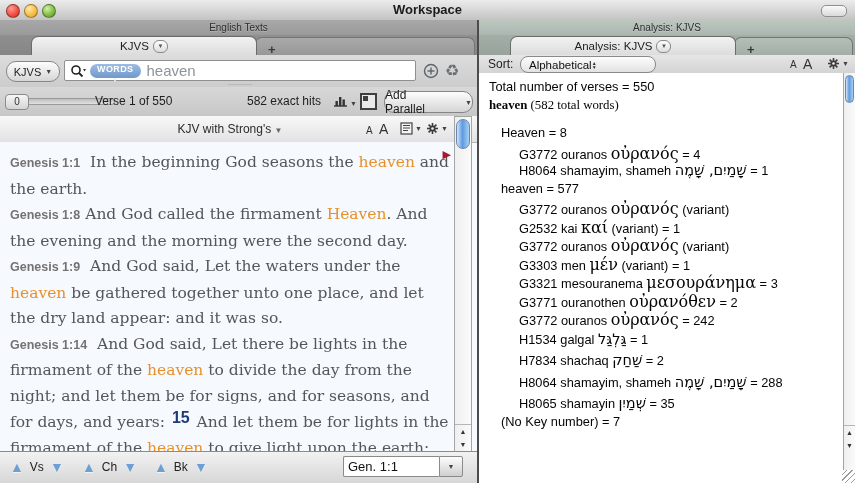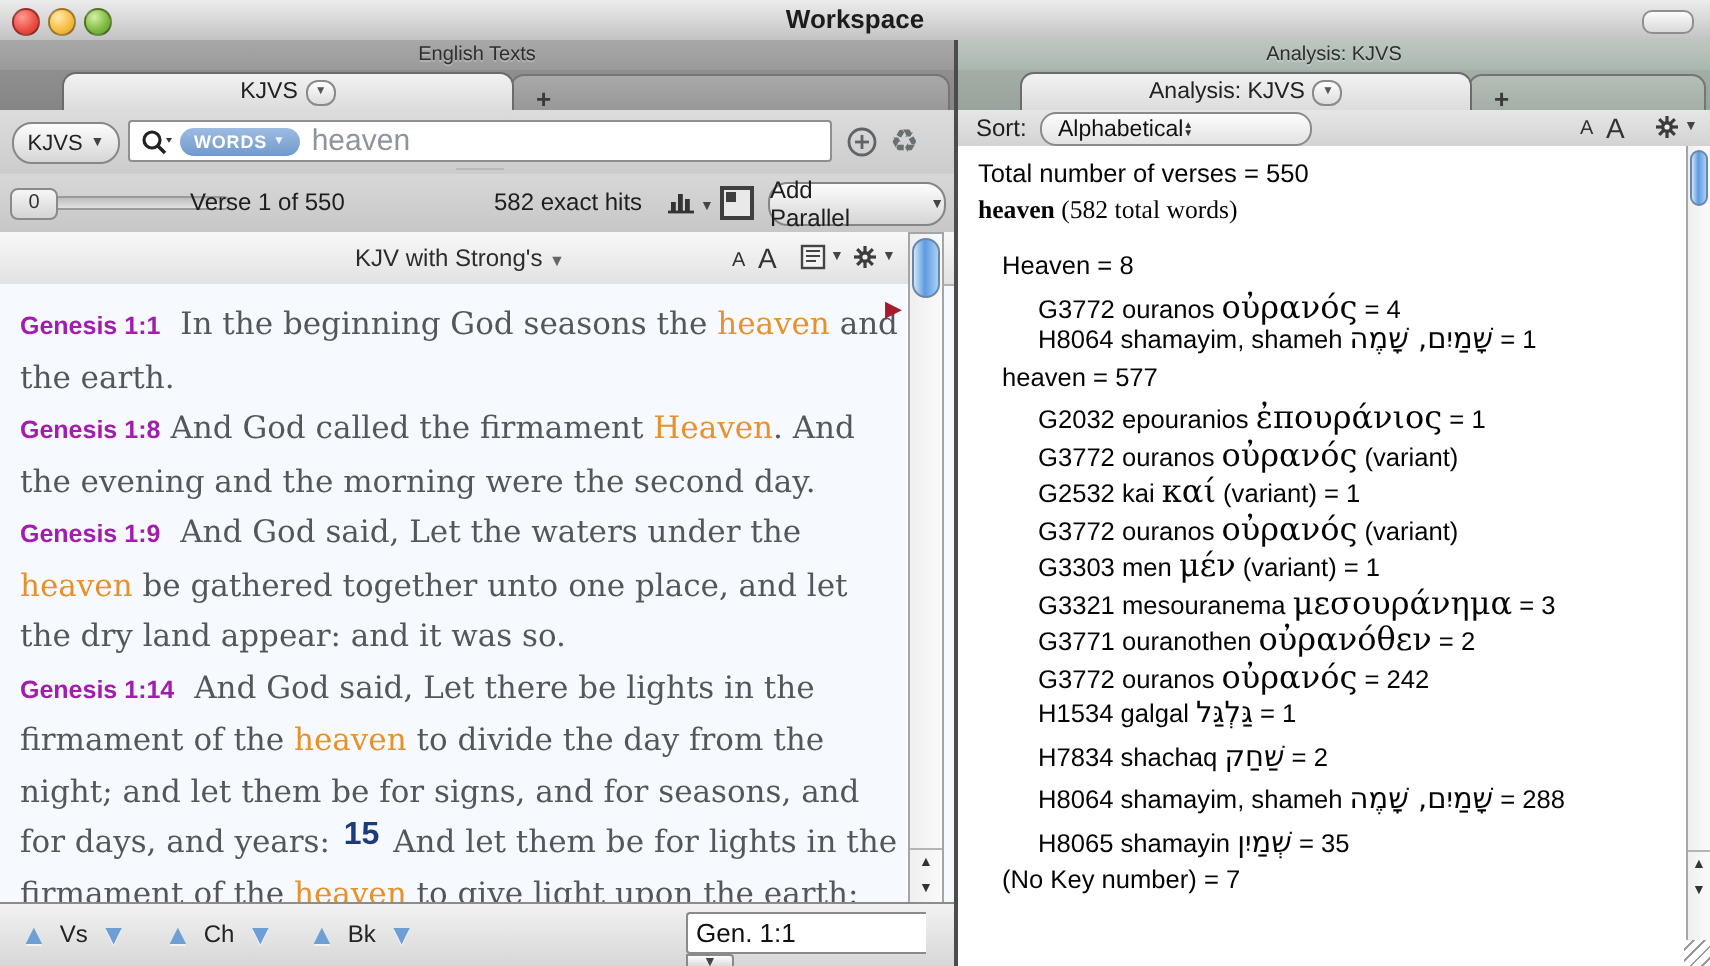--- a/index.html
+++ b/index.html
@@ -43,21 +43,21 @@
   .searchrow{position:absolute;left:0;right:0;top:35px;height:32px;
     background:linear-gradient(#dcdcdc,#cccccc);border-bottom:1px solid #a7a7a7;}
   .verbtn{position:absolute;left:6px;top:6px;width:52px;height:19px;border:1px solid #878787;border-radius:10px;
     background:linear-gradient(#fdfdfd,#d6d6d6);font-size:11px;color:#222;
     display:flex;align-items:center;justify-content:center;gap:4px;}
   .caret{font-size:7px;color:#444;}
   .searchfield{position:absolute;left:64px;top:5px;width:352px;height:21px;background:#fff;
     border:1px solid #8f8f8f;border-radius:2px;display:flex;align-items:center;padding-left:5px;box-sizing:border-box;}
   .mag{display:inline-flex;align-items:center;margin-right:4px;}
   .token{display:inline-flex;align-items:center;gap:3px;height:14px;padding:0 7px;border-radius:8px;
-    background:linear-gradient(#9dbce2,#7099cb);color:#fff;font-size:9px;font-weight:bold;letter-spacing:.4px;}
+    background:linear-gradient(#9dbce2,#7099cb);color:#fff;font-size:9px;font-weight:bold;letter-spacing:.4px;flex-direction:column;}
   .token .caret{color:#eef4fb;font-size:6px;}
   .query{margin-left:6px;font-size:15px;color:#8d949c;}
   .grip{position:absolute;left:228px;top:29px;width:24px;height:3px;
     border-top:1px solid #b9b9b9;border-bottom:1px solid #b9b9b9;}
   .addbtn-ico{position:absolute;top:8px;color:#5f6468;}
   
   .inforow{position:absolute;left:0;right:0;top:67px;height:29px;
     background:linear-gradient(#d8d8d8,#c7c7c7);border-bottom:1px solid #9b9b9b;font-size:12px;color:#1e1e1e;}
   .slider{position:absolute;left:5px;top:11px;width:108px;height:5px;border-radius:3px;
     background:linear-gradient(#bdbdbd,#e2e2e2);border:1px solid #9a9a9a;}
@@ -76,41 +76,41 @@
   .texthdr{position:absolute;left:0;right:0;top:96px;height:26px;
     background:linear-gradient(#f8f8f8,#e2e2e2);border-bottom:1px solid #b3b3b3;}
   .texthdr .t{position:absolute;left:0;width:460px;text-align:center;top:6px;font-size:12px;color:#2c2c2c;}
   .fontA{font-size:10px;color:#333;position:absolute;top:9px;}
   .fontA.big{font-size:14px;top:5px;}
   .hdr-ico{position:absolute;top:6px;display:flex;align-items:center;gap:2px;color:#444;}
   
   .versearea{position:absolute;left:0;right:22px;top:122px;bottom:31px;overflow:hidden;
     padding:8px 6px 0 10px;background:#f6f9fd;}
   .verse{font-family:"DejaVu Serif",serif;font-size:15.5px;line-height:25.5px;color:#54565e;}
-  .vref{font-family:"Liberation Sans",sans-serif;font-weight:bold;font-size:12.5px;color:#a21caf;margin-right:5px;}
+  .vref{font-family:"Liberation Sans",sans-serif;font-weight:bold;font-size:12.5px;color:#737373;margin-right:5px;}
   .hit{color:#e7912c;}
   .vn{font-family:"Liberation Sans",sans-serif;font-weight:bold;font-size:16px;color:#1d3c77;
     position:relative;top:-4px;margin:0 2px;}
   .marker{position:absolute;right:26px;top:128px;font-size:11px;color:#a6192e;}
   
   .sbar{position:absolute;background:linear-gradient(90deg,#efefef,#fafafa);border-left:1px solid #a5a5a5;}
   .left-sbar{right:5px;top:96px;bottom:31px;width:16px;border:1px solid #a5a5a5;}
   .right-sbar{right:0;top:53px;bottom:0;width:11px;}
   .thumb{position:absolute;left:1px;right:1px;border-radius:7px;border:1px solid #6b87a8;
     background:linear-gradient(90deg,#cfe6fb,#5f9ae0 45%,#a8d0f5);}
   .sb-arrows{position:absolute;left:0;right:0;display:flex;flex-direction:column;align-items:center;
     font-size:7px;color:#333;line-height:13px;border-top:1px solid #b5b5b5;}
   .resize-grip{position:absolute;right:0;bottom:0;width:13px;height:13px;background:#fff;
     background-image:repeating-linear-gradient(135deg,#fff 0 3px,#9a9a9a 3px 4px);}
   
   .navbar{position:absolute;left:0;right:0;bottom:0;height:31px;
     background:linear-gradient(#f2f2f2,#d7d7d7);border-top:1px solid #8c8c8c;font-size:12px;color:#222;}
   .tri{font-size:14px;color:#6d9fd4;text-shadow:0 1px 0 rgba(255,255,255,.6);}
   .navgrp{position:absolute;top:7px;display:flex;align-items:center;gap:6px;}
-  .refbox{position:absolute;right:14px;top:4px;width:120px;height:21px;display:flex;flex-direction:column;}
+  .refbox{position:absolute;right:14px;top:4px;width:120px;height:21px;display:flex;}
   .refbox .fld{flex:1;background:#fff;border:1px solid #8a8a8a;border-right:none;
     font-size:13px;color:#111;padding:2px 4px;border-radius:2px 0 0 2px;}
   .refbox .btn{width:22px;background:linear-gradient(#fdfdfd,#cfcfcf);border:1px solid #8a8a8a;
     border-radius:0 2px 2px 0;display:flex;align-items:center;justify-content:center;font-size:7px;color:#444;}
   
   .sortbar{position:absolute;left:0;right:0;top:35px;height:18px;
     background:linear-gradient(#e6e6e6,#d3d3d3);border-bottom:1px solid #a7a7a7;font-size:12px;color:#1e1e1e;}
   .sortbar .lbl{position:absolute;left:9px;top:2px;}
   .popup{position:absolute;left:41px;top:1px;width:118px;height:15px;border:1px solid #8a8a8a;border-radius:8px;
     background:linear-gradient(#fdfdfd,#e2e2e2);font-size:11.5px;color:#111;
@@ -310,21 +310,20 @@
       </span>
     </div>
 
     <div class="analysis">
         <div class="aline i0"><span>Total number of verses = 550</span></div>
         <div class="aline i0" style=" font-family: Liberation Serif, serif;"><span class="b">heaven</span><span> (582 total words)</span></div>
         <div class="aline i1" style="margin-top: 9px;"><span>Heaven = 8</span></div>
         <div class="aline i2"><span>G3772  ouranos </span><span class="gk">οὐρανός</span><span>  = 4</span></div>
         <div class="aline i2"><span>H8064  shamayim, shameh </span><span class="he">שָׁמַיִם, שָׁמֶה</span><span> = 1</span></div>
         <div class="aline i1"><span>heaven = 577</span></div>
-        <div class="aline i2"><span>G2032  epouranios </span><span class="gk">ἐπουράνιος</span><span>  = 1</span></div>
         <div class="aline i2"><span>G3772  ouranos </span><span class="gk">οὐρανός</span><span>  (variant)</span></div>
         <div class="aline i2"><span>G2532  kai </span><span class="gk">καί</span><span>  (variant) = 1</span></div>
         <div class="aline i2"><span>G3772  ouranos </span><span class="gk">οὐρανός</span><span>  (variant)</span></div>
         <div class="aline i2"><span>G3303  men </span><span class="gk">μέν</span><span>  (variant) = 1</span></div>
         <div class="aline i2"><span>G3321  mesouranema </span><span class="gk">μεσουράνημα</span><span>  = 3</span></div>
         <div class="aline i2"><span>G3771  ouranothen </span><span class="gk">οὐρανόθεν</span><span>  = 2</span></div>
         <div class="aline i2"><span>G3772  ouranos </span><span class="gk">οὐρανός</span><span>  = 242</span></div>
         <div class="aline i2" style="margin-top: 2px;"><span>H1534  galgal </span><span class="he">גַּלְגַּל</span><span> = 1</span></div>
         <div class="aline i2" style="margin-top: 3px;"><span>H7834  shachaq </span><span class="he">שַׁחַק</span><span> = 2</span></div>
         <div class="aline i2" style="margin-top: 3px;"><span>H8064  shamayim, shameh </span><span class="he">שָׁמַיִם, שָׁמֶה</span><span> = 288</span></div>

